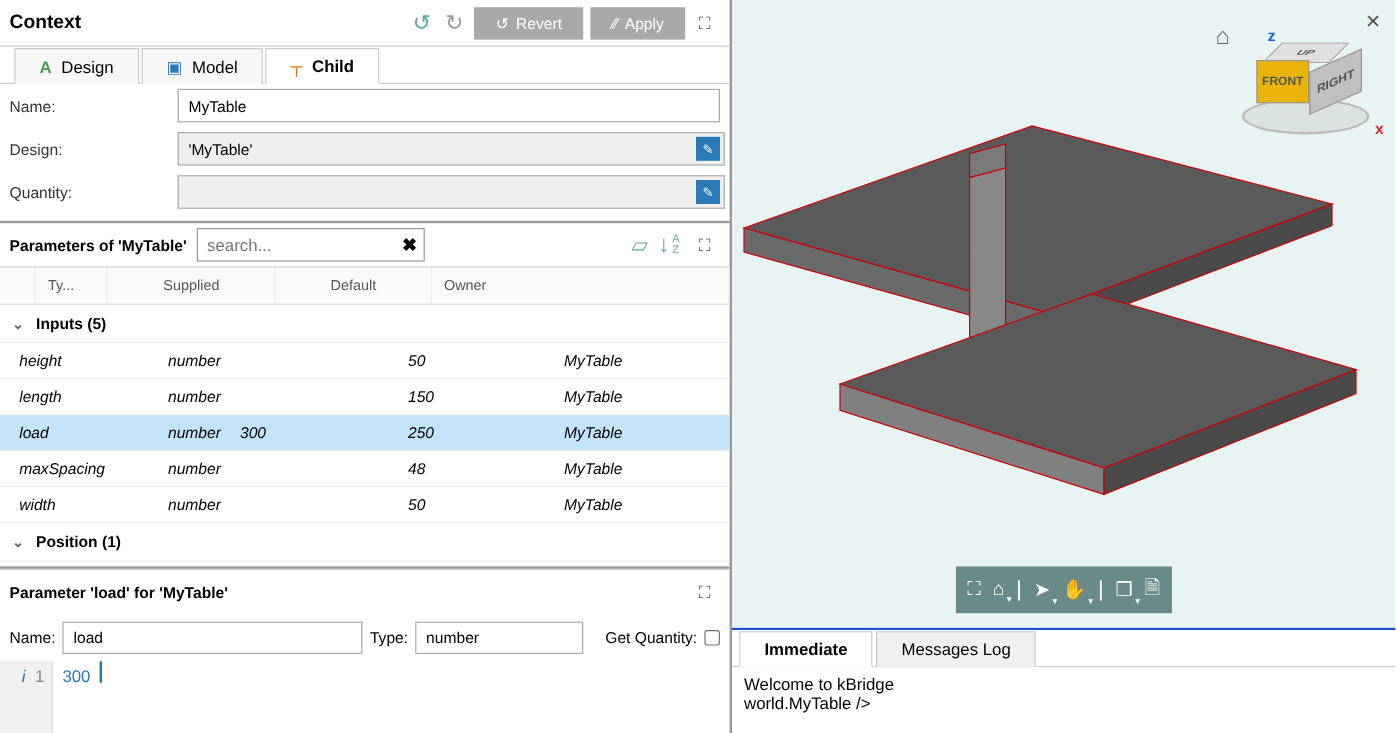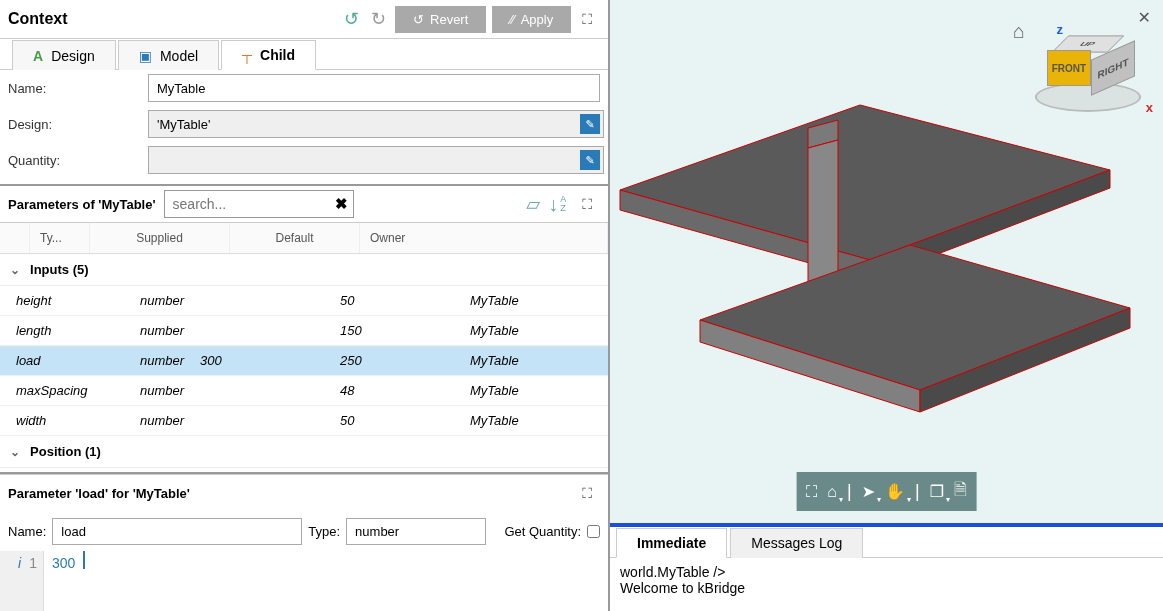--- a/index.html
+++ b/index.html
@@ -94,21 +94,21 @@
 .axis-x { position: absolute; bottom: -15px; right: -20px; color: #d82a2a; font-weight: bold; font-size: 13px; }
 
 .model-svg { position: absolute; top: 60px; left: 0; width: 100%; height: 370px; }
 
 .view-toolbar { position: absolute; bottom: 12px; left: 50%; transform: translateX(-50%); background: #6a8a8a; padding: 6px 10px; display: flex; gap: 10px; align-items: center; }
 .view-tool { color: #fff; font-size: 16px; cursor: pointer; position: relative; }
 .view-tool .tri { position: absolute; bottom: -3px; right: -6px; font-size: 8px; }
 .vt-sep { color: #fff; font-size: 18px; }
 
 
-.console { height: 88px; border-top: 4px solid #1d4ed8; display: flex; flex-direction: column; }
+.console { height: 88px; border-top: 2px solid #1d4ed8; display: flex; flex-direction: column; }
 .console-tabs { display: flex; border-bottom: 1px solid #ccc; padding-left: 6px; }
 .console-tab { padding: 6px 20px; border: 1px solid #ccc; border-bottom: none; font-size: 14px; background: #f0f0f0; cursor: pointer; margin-right: 3px; position: relative; top: 1px; }
 .console-tab.active { background: #fff; font-weight: bold; border-bottom: 1px solid #fff; }
 .console-body { padding: 6px 10px; font-size: 14px; }
 </style>
 </head>
 <body>
 
 <div class="left-pane">
 
@@ -295,17 +295,17 @@
       <span class="view-tool">🗎</span>
     </div>
   </div>
 
   <div class="console">
     <div class="console-tabs">
       <div class="console-tab active">Immediate</div>
       <div class="console-tab">Messages Log</div>
     </div>
     <div class="console-body">
+      <div>Welcome to kBridge</div>
       <div>world.MyTable /&gt;</div>
-      <div>Welcome to kBridge</div>
     </div>
   </div>
 </div>
 
 </body></html>

